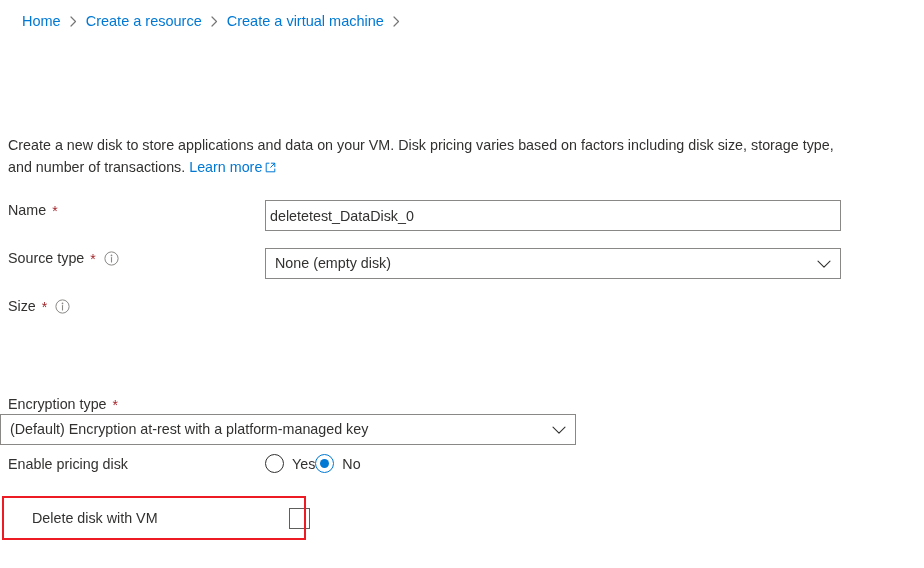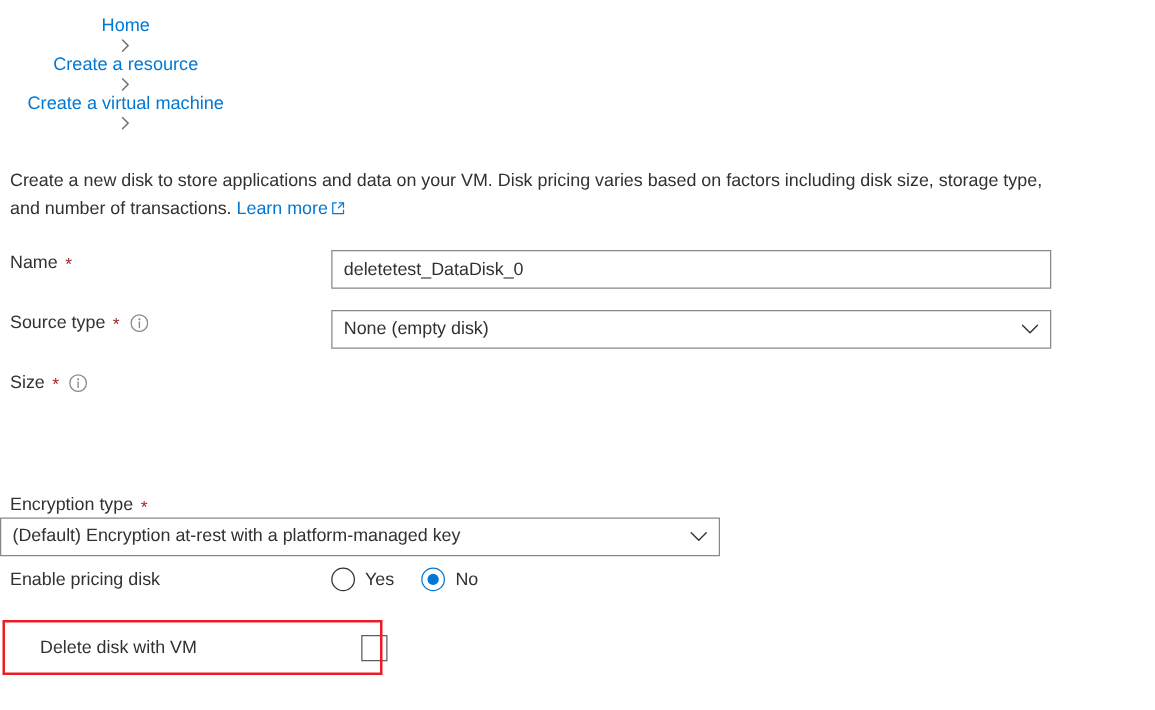--- a/index.html
+++ b/index.html
@@ -23,21 +23,20 @@
 
   
   .breadcrumb {
     position: absolute;
     left: 22px;
     top: 11px;
     display: flex;
     align-items: center;
     font-size: 14.5px;
     white-space: nowrap;
-    flex-direction: column;
   }
   .crumb-link {
     color: #0078d4;
     cursor: pointer;
     font-size: 14.5px;
     line-height: 20px;
   }
   .crumb-sep {
     color: #767676;
     margin: 0 9px;
@@ -138,21 +137,21 @@
   .control { flex: 1; }
 
   .text-input {
     width: 576px;
     height: 31px;
     border: 1px solid #8a8886;
     background: #ffffff;
     font-family: "Liberation Sans", sans-serif;
     font-size: 14.3px;
     color: #323130;
-    padding: 0 9px;
+    padding: 0 4px;
     line-height: 29px;
     outline: none;
   }
   .text-input::placeholder { color: #a19f9d; }
 
   .select-wrap {
     position: relative;
     width: 576px;
     height: 31px;
   }
@@ -198,21 +197,21 @@
   }
   .size-link {
     font-size: 14.3px;
     color: #0078d4;
     line-height: 22px;
     cursor: pointer;
     display: inline-block;
   }
 
   
-  .radio-group { display: flex; align-items: center; gap: 22px; }
+  .radio-group { display: flex; align-items: center; }
   .radio-opt {
     display: flex;
     align-items: center;
     gap: 8px;
     cursor: pointer;
     font-size: 14.3px;
     color: #323130;
   }
   .radio-circle {
     width: 19px;

